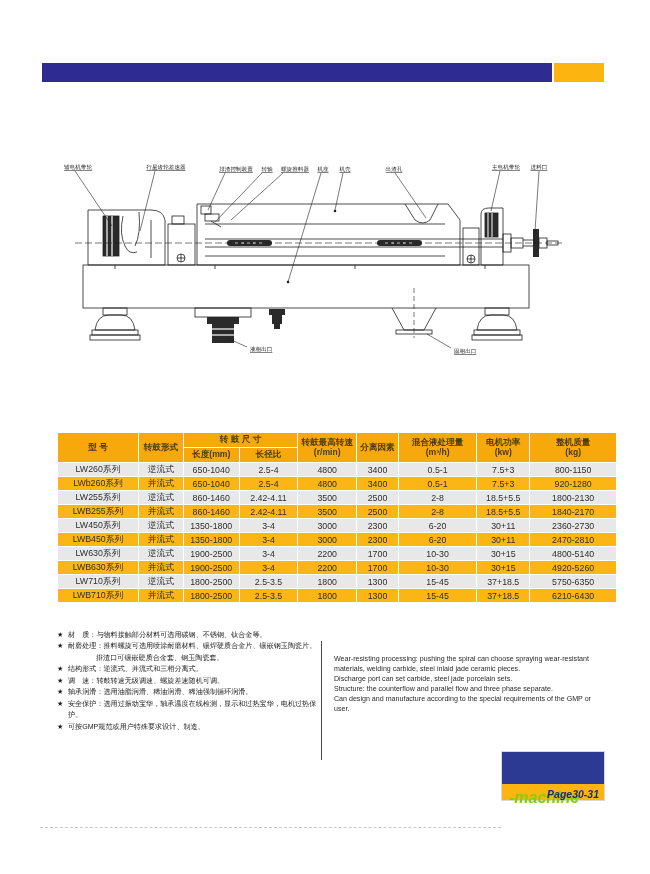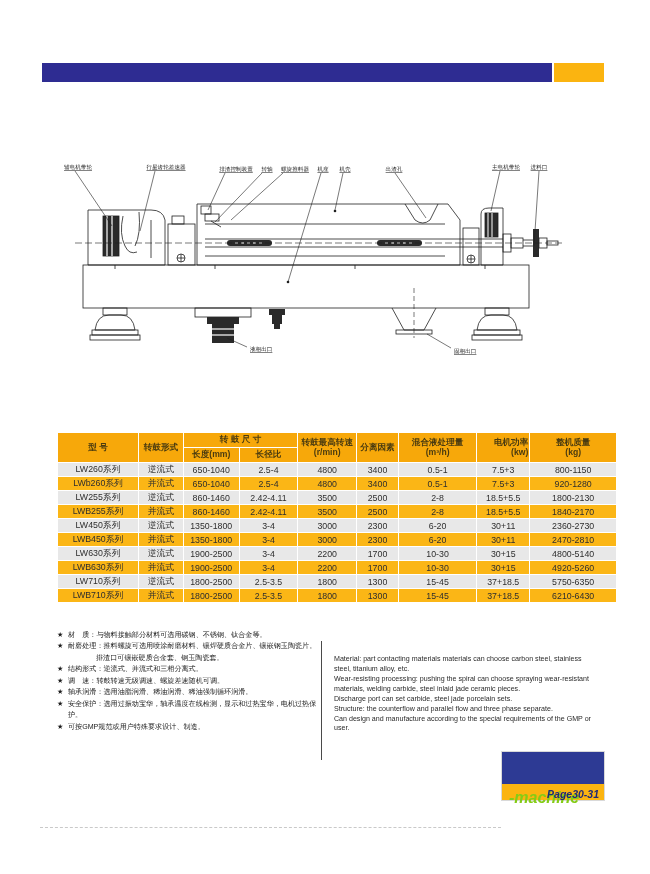--- a/index.html
+++ b/index.html
@@ -200,21 +200,21 @@
           <th colspan="2" class="th-bg" style="background: rgb(247, 168, 10);">转  鼓  尺  寸</th>
           <th rowspan="2" class="th-bg" style="background: rgb(247, 168, 10);">
             <span class="hline">转鼓最高转速</span>
             <span class="hline">(r/min)</span>
           </th>
           <th rowspan="2" class="th-bg" style="background: rgb(247, 168, 10);">分离因素</th>
           <th rowspan="2" class="th-bg" style="background: rgb(247, 168, 10);">
             <span class="hline">混合液处理量</span>
             <span class="hline">(m³/h)</span>
           </th>
-          <th rowspan="2" class="th-bg" style="background: rgb(247, 168, 10); text-align: right;">
+          <th rowspan="2" class="th-bg" style="background: rgb(247, 168, 10);">
             <span class="hline">电机功率</span>
             <span class="hline">(kw)</span>
           </th>
           <th rowspan="2" class="th-bg" style="background: rgb(247, 168, 10);">
             <span class="hline">整机质量</span>
             <span class="hline">(kg)</span>
           </th>
         </tr>
         <tr>
           <th class="th-bg" style="background: rgb(247, 168, 10);">长度(mm)</th>
@@ -368,21 +368,20 @@
         <div class="cn-line">
           <span class="star">★</span>
           <span>可按GMP规范或用户特殊要求设计、制造。</span>
         </div>
       </div>
   </div>
 
   <div class="abs notes-divider"></div>
 
   <div class="abs en-notes" id="en-list">
-      <p>Material: part contacting materials materials can choose carbon steel, stainless steel, titanium alloy, etc.</p>
       <p>Wear-resisting processing: pushing the spiral can choose spraying wear-resistant materials, welding carbide, steel inlaid jade ceramic pieces.</p>
       <p>Discharge port can set carbide, steel jade porcelain sets.</p>
       <p>Structure: the counterflow and parallel flow and three phase separate.</p>
       <p>Can design and manufacture according to the special requirements of the GMP or user.</p>
     </div>
 
   <div class="abs cut-line"></div>
   <div class="abs logo">
     <div class="logo-blue" id="logo-blue" style="background: rgb(45, 58, 148);">
       <span class="logo-l1">JUNTENG</span>

